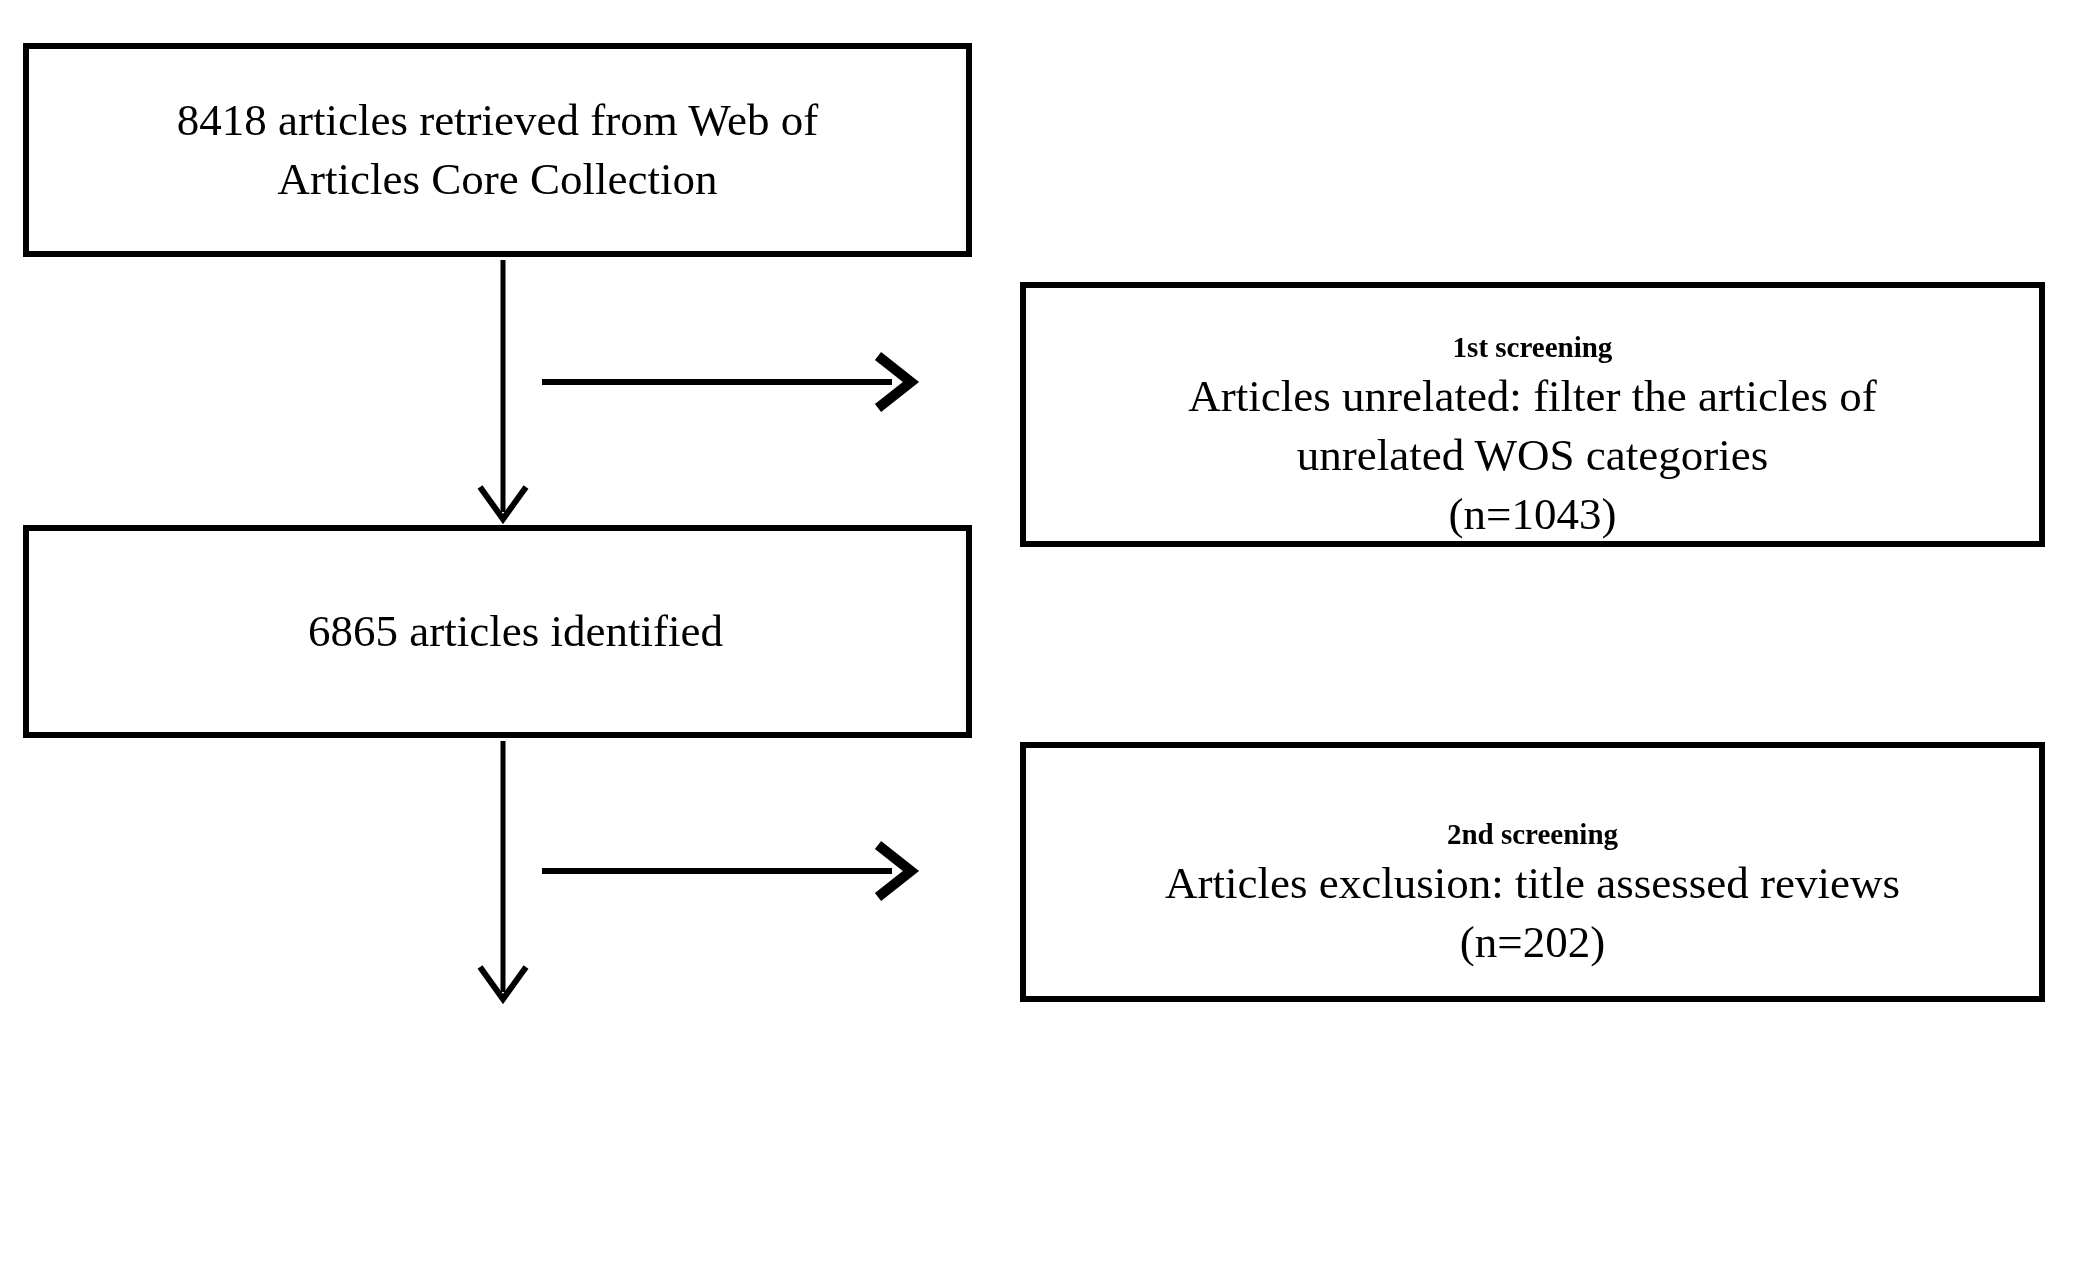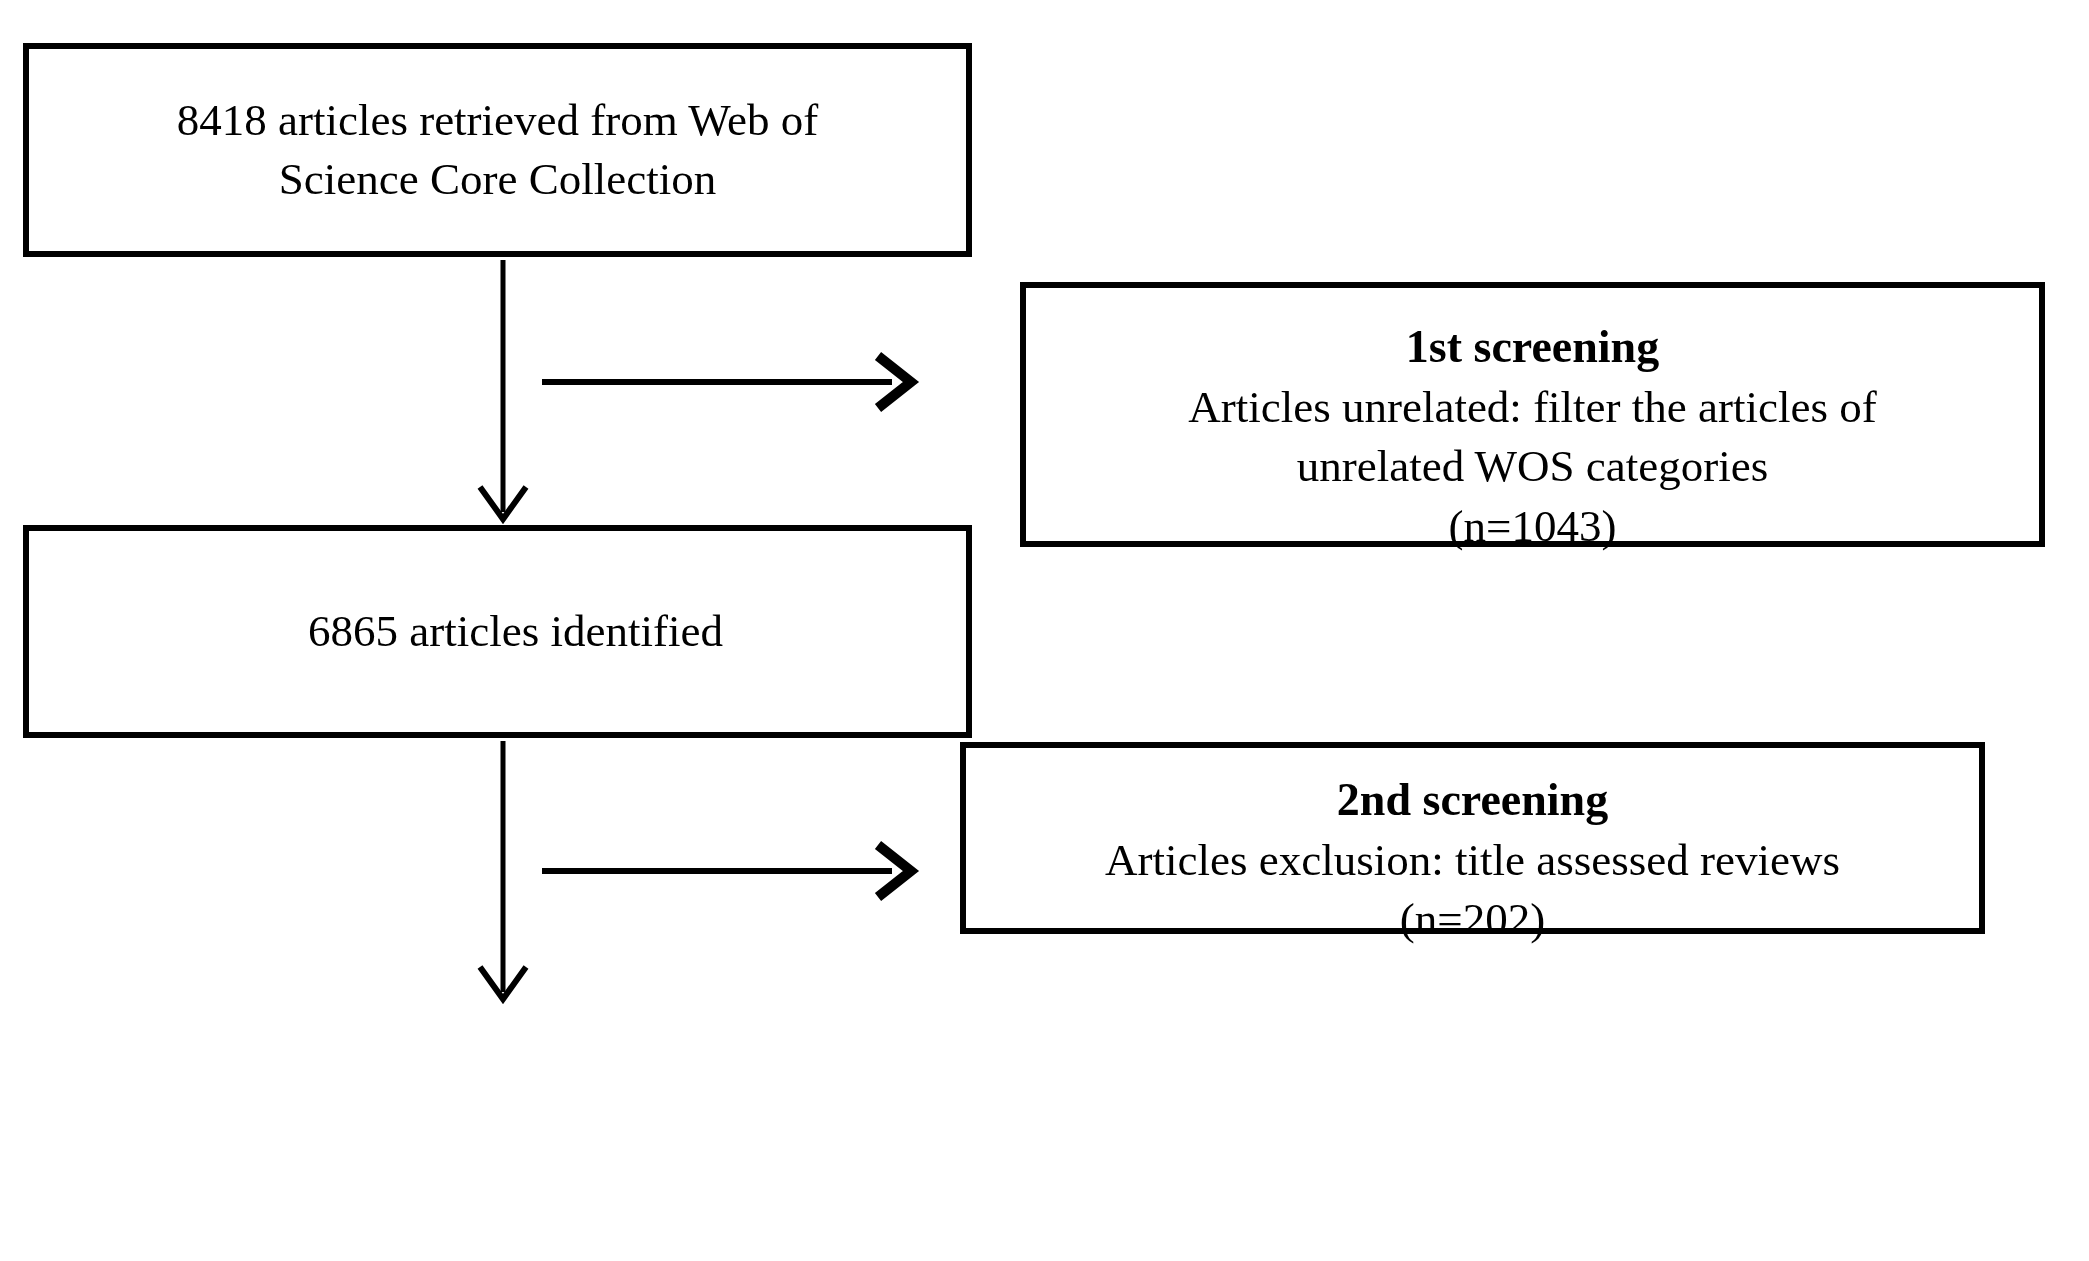--- a/index.html
+++ b/index.html
@@ -25,42 +25,42 @@
     align-items: center;
     justify-content: center;
     text-align: right;
     font-size: 45px;
     line-height: 1.32;
   }
   .box-retrieved   { left: 23px;   top: 43px;   width: 949px;  height: 214px; }
   .box-identified1 { left: 23px;   top: 525px;  width: 949px;  height: 213px; padding-left: 36px; }
   .box-identified2 { left: 23px;   top: 1005px; width: 949px;  height: 212px; }
   .box-screen1     { left: 1020px; top: 282px;  width: 1025px; height: 265px; }
-  .box-screen2     { left: 960px; top: 742px;  width: 1025px; height: 192px; }
+  .box-screen2     { left: 1020px; top: 742px;  width: 1025px; height: 260px; }
   .screen-title {
     font-weight: bold;
-    font-size: 46px;
+    font-size: 29px;
     margin-top: 44px;
   }
   .arrow-layer {
     position: absolute;
     left: 0;
     top: 0;
     pointer-events: none;
   }
   .line-text { display: block; }
 </style>
 </head>
 <body>
 
 <div class="canvas">
 
   <div class="flow-box box-retrieved">
     <span class="line-text">8418 articles retrieved from Web of</span>
-    <span class="line-text">Science Core Collection</span>
+    <span class="line-text">Articles Core Collection</span>
   </div>
 
   <div class="flow-box box-identified1">
     <span class="line-text">6865 articles identified</span>
   </div>
 
 
   <div class="flow-box box-screen1">
     <span class="line-text screen-title">1st screening</span>
     <span class="line-text">Articles unrelated: filter the articles of</span>

